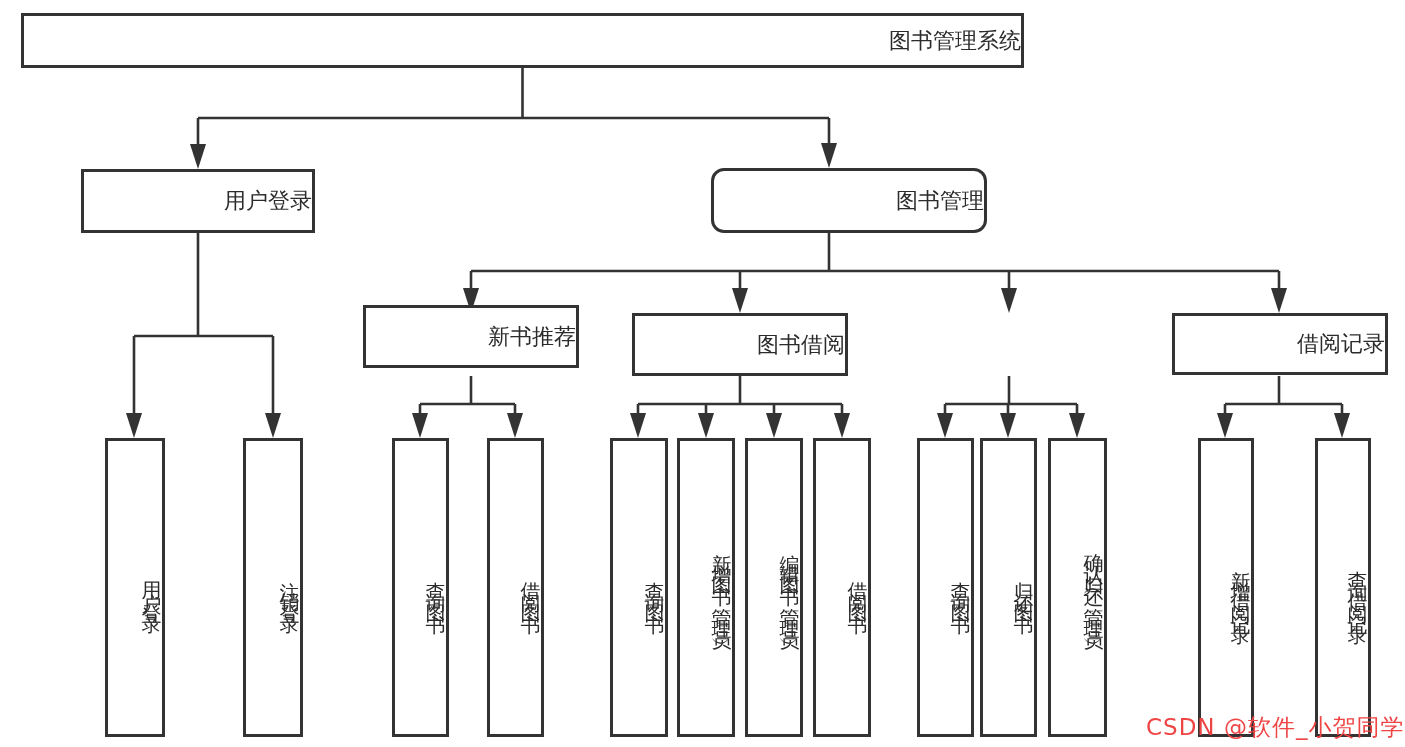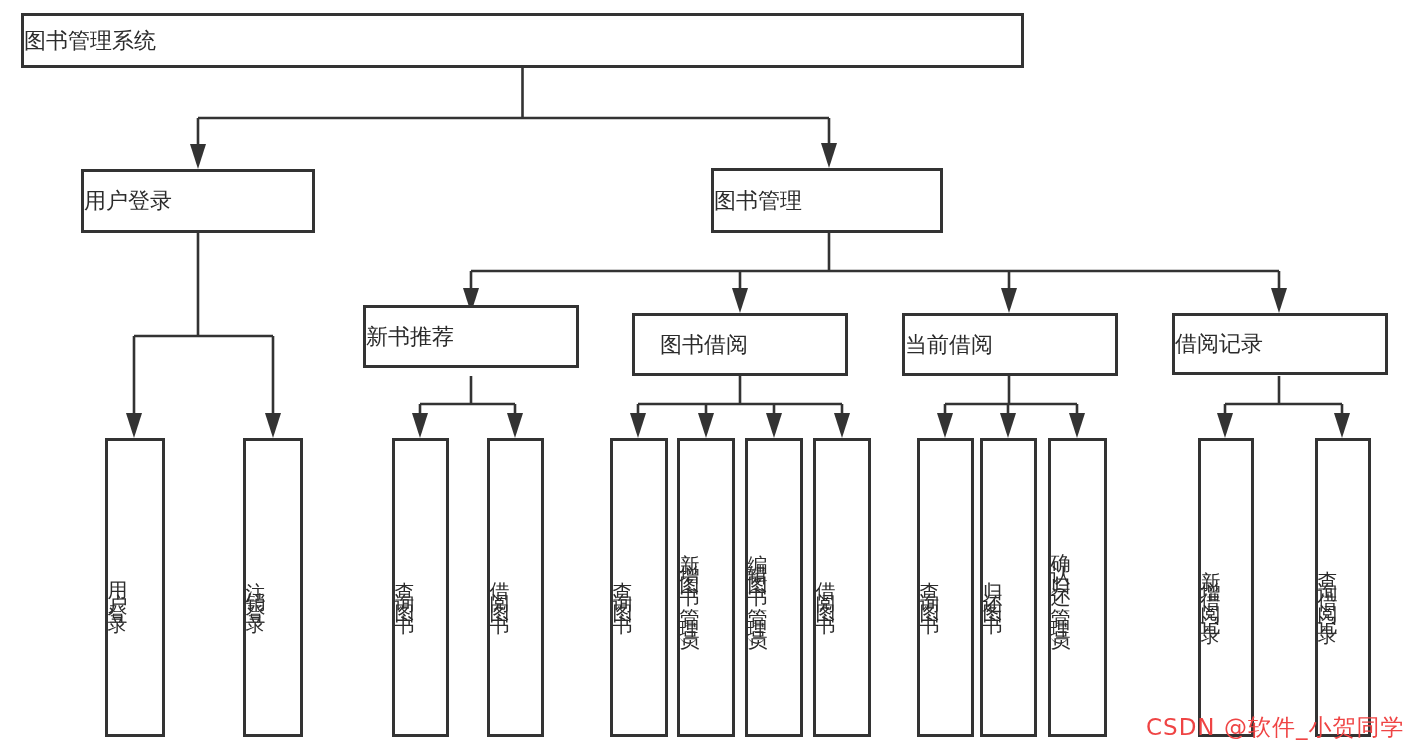--- a/index.html
+++ b/index.html
@@ -2,21 +2,21 @@
 <html><head>
 <meta charset="utf-8">
 <style>
   html,body{margin:0;padding:0;background:#fff;}
   .canvas{
     position:relative;width:1405px;height:747px;background:#fff;overflow:hidden;
     font-family:"DejaVu Sans","Liberation Sans",sans-serif;
   }
   .node{
     position:absolute;box-sizing:border-box;border:3px solid #333;background:#fff;
-    display:flex;align-items:center;justify-content:flex-start;
+    display:flex;align-items:center;justify-content:flex-end;
     color:#2b2b2b;font-size:22px;white-space:nowrap;
   }
   .leaf{font-size:20px;}
   .vtext{
     writing-mode:vertical-rl;text-orientation:mixed;
     font-size:20px;letter-spacing:11px;line-height:1;color:#2b2b2b;
   }
   svg.wires{position:absolute;left:0;top:0;pointer-events:none;}
   svg.wires path{stroke:#333;stroke-width:2.6;fill:none;}
   svg.wires polygon{fill:#333;stroke:none;}
@@ -66,32 +66,29 @@
     <polygon points="1334,413 1350,413 1342,438"></polygon>
   </svg>
 
   <div class="node" style="left:21px;top:13px;width:1003px;height:55px;">
     <span>图书管理系统</span>
   </div>
 
   <div class="node" style="left:81px;top:169px;width:234px;height:64px;">
     <span>用户登录</span>
   </div>
-  <div class="node" style="left:711px;top:168px;width:232px;height:65px;">
+  <div class="node" style="left:711px;top:168px;width:276px;height:65px;border-radius:13px;">
     <span>图书管理</span>
   </div>
 
   <div class="node" style="left:363px;top:305px;width:216px;height:63px;">
     <span>新书推荐</span>
   </div>
   <div class="node" style="left:632px;top:313px;width:216px;height:63px;padding-left:25px;">
     <span>图书借阅</span>
-  </div>
-  <div class="node" style="left:902px;top:313px;width:216px;height:63px;">
-    <span>当前借阅</span>
   </div>
   <div class="node" style="left:1172px;top:313px;width:216px;height:62px;">
     <span>借阅记录</span>
   </div>
 
   <div class="node leaf" style="left:105px;top:438px;width:60px;height:299px;">
     <span class="vtext">用户登录</span>
   </div>
   <div class="node leaf" style="left:243px;top:438px;width:60px;height:299px;">
     <span class="vtext">注销登录</span>

